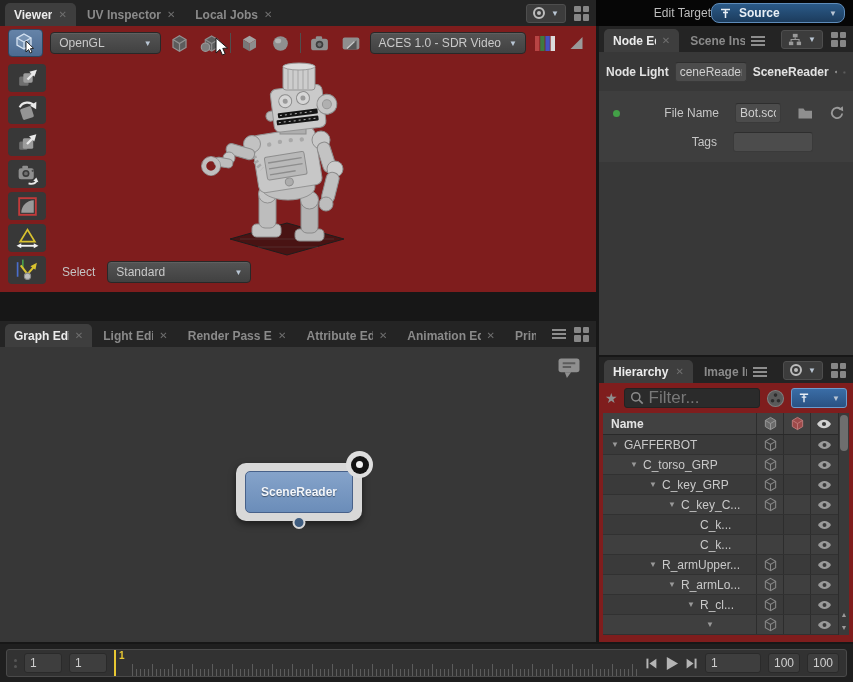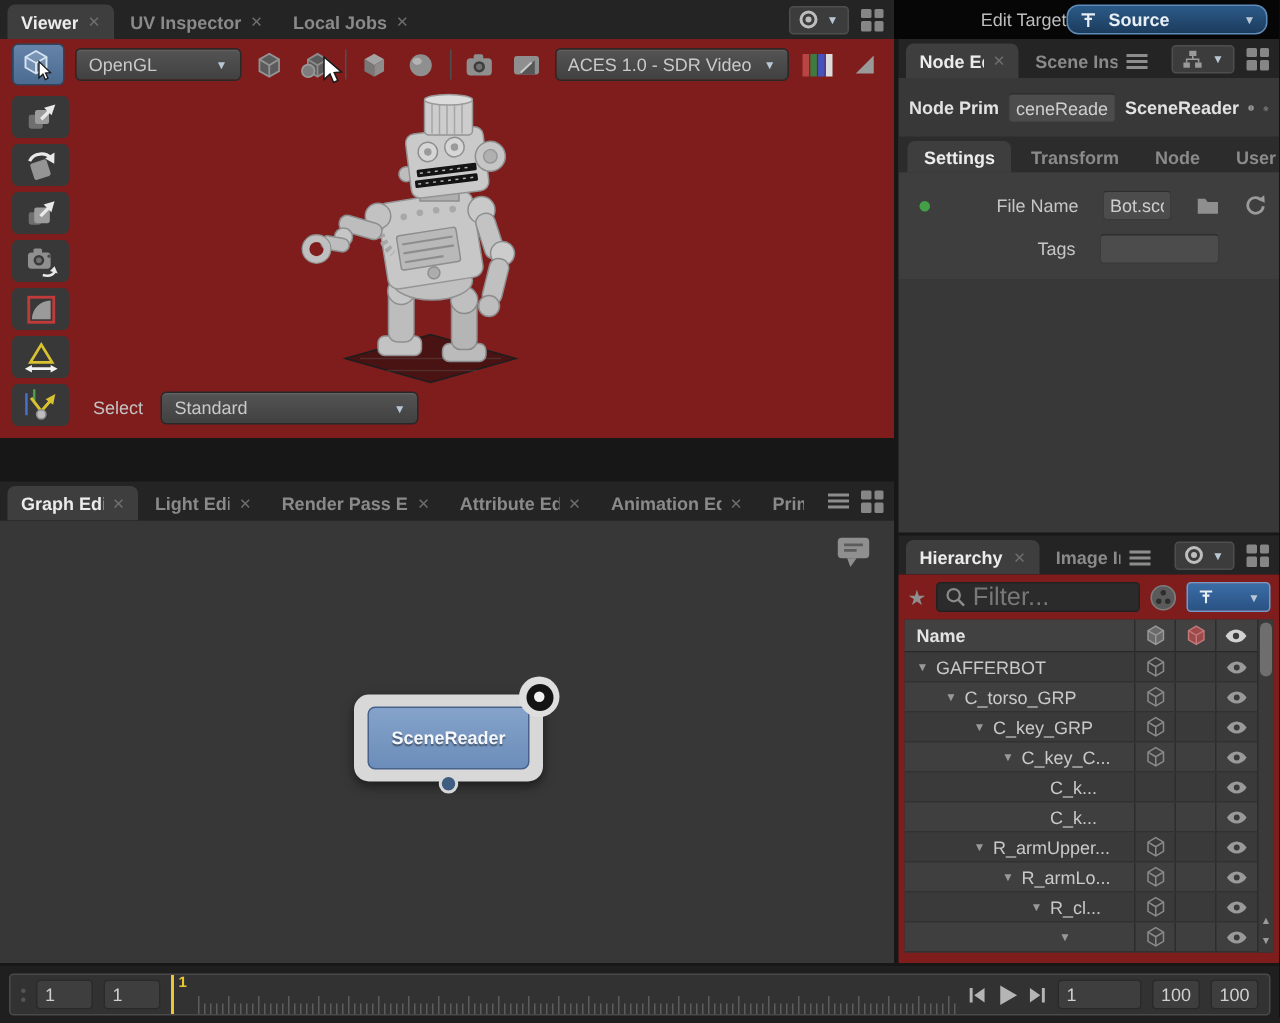--- a/index.html
+++ b/index.html
@@ -381,21 +381,21 @@
           <ellipse cx="119" cy="4.5" rx="16" ry="3.5" fill="#dcdcdc" stroke="#9a9a9a"></ellipse>
         </svg>
       </div>
 
       <svg class="cursor-abs" style="left:214px; top:11px;" width="16" height="20" viewBox="0 0 16 20">
         <polygon points="2,1 2,16 6,12.4 8.4,18 11.2,16.7 8.8,11.4 13.6,11" fill="#fff" stroke="#1a1a1a" stroke-width="1"></polygon>
       </svg>
 
       <div class="select-row">
         <span style="color:#c4c4c4">Select</span>
-        <div class="dd" style="width:172px">
+        <div class="dd" style="width:144px">
           <span>Standard</span>
           <span class="dd-arrow">▼</span>
         </div>
       </div>
     </div>
   </div>
 
   <div class="panel" id="graph-panel">
     <div class="tabbar">
       <div class="tabstrip" id="graph-tabs">
@@ -486,41 +486,35 @@
         <div class="grid-icon">
             <i></i>
             <i></i>
             <i></i>
             <i></i>
           </div>
       </div>
     </div>
     <div class="body">
       <div class="ne-row1">
-        <span class="ne-lab">Node Prim</span>
+        <span class="ne-lab">Node Light</span>
         <input class="tinput" style="width: 72px;" value="ceneReader">
         <span class="ne-lab">SceneReader</span>
         <svg width="18" height="18" viewBox="0 0 18 18">
           <circle cx="9" cy="9" r="8" fill="#9b9b9b"></circle>
           <rect x="7.9" y="7.6" width="2.3" height="6" fill="#3b3b3b"></rect>
           <circle cx="9" cy="4.8" r="1.5" fill="#3b3b3b"></circle>
         </svg>
         <svg width="17" height="17" viewBox="0 0 16 16">
           <g stroke="#9b9b9b" stroke-width="2">
             <path d="M8 1v3M8 12v3M1 8h3M12 8h3M3.2 3.2l2.1 2.1M10.7 10.7l2.1 2.1M12.8 3.2l-2.1 2.1M5.3 10.7l-2.1 2.1"></path>
             <circle cx="8" cy="8" r="3" fill="#3b3b3b"></circle>
           </g>
         </svg>
       </div>
-      <div class="section-tabbar" id="section-tabs">
-          <div class="stab active">Settings</div>
-          <div class="stab">Transform</div>
-          <div class="stab">Node</div>
-          <div class="stab">User</div>
-        </div>
       <div class="section-body">
         <div class="f-row">
           <span class="dot on"></span>
           <span class="f-label">File Name</span>
           <input class="tinput" style="width: 46px;" value="Bot.scc">
           <svg width="16" height="14" viewBox="0 0 16 14">
             <path d="M1.5 2.5h5l1.6 2.2H15V12.5H1.5Z" fill="#8f8f8f"></path>
           </svg>
           <svg width="16" height="16" viewBox="0 0 16 16">
             <path d="M13.2 8.5A5.2 5.2 0 1 1 11.4 4" fill="none" stroke="#9a9a9a" stroke-width="1.8"></path>

